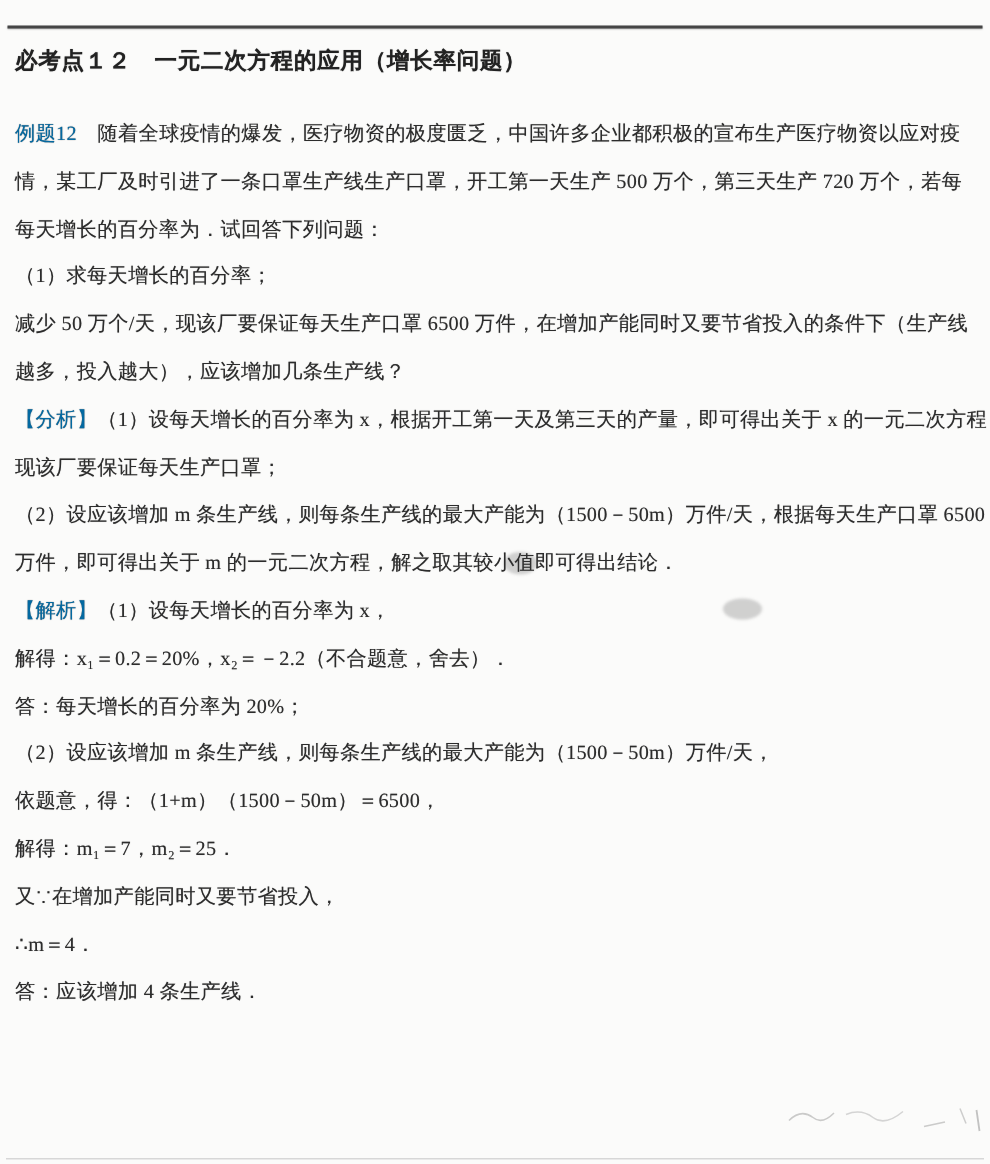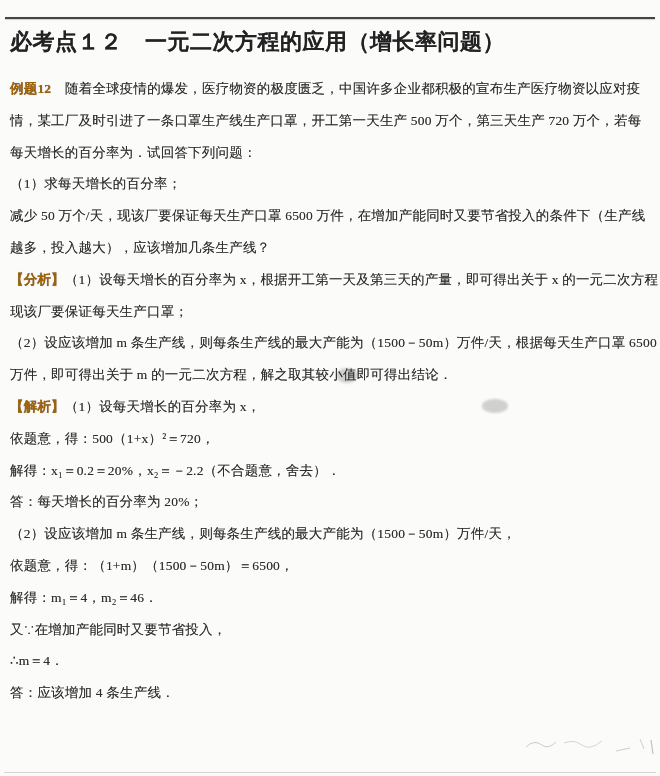--- a/index.html
+++ b/index.html
@@ -21,43 +21,43 @@
   }
   .top-rule {
     border: none;
     height: 2px;
     background: #454545;
     margin: 17px 5px 0 5px;
     box-shadow: 0 0.5px 1px rgba(60,60,60,0.4);
   }
   .title {
     margin: 11px 0 0 10px;
-    font-size: 22px;
+    font-size: 15px;
     line-height: 23px;
     font-weight: bold;
     letter-spacing: 0.5px;
     color: #222;
     text-shadow: 0 0 0.6px rgba(20,20,20,0.55);
   }
   .lines {
     margin: 20px 8px 0 10px;
   }
   .line {
     margin: 0;
     font-size: 13.5px;
     line-height: 31.8px;
     height: 31.8px;
     white-space: nowrap;
     letter-spacing: 0.2px;
     color: #2c2c2c;
     text-shadow: 0 0 0.5px rgba(30,30,30,0.45);
   }
   .line b {
-    font-weight: bold;
-    color: #a16207;
+    font-weight: normal;
+    color: #0369a1;
     text-shadow: 0 0 0.7px rgba(10,10,10,0.6);
   }
   
   .artifact {
     position: absolute;
     pointer-events: none;
   }
   .smudge {
     position: absolute;
     background: rgba(55,55,55,0.22);
@@ -85,26 +85,25 @@
       <p class="line"><span>情，某工厂及时引进了一条口罩生产线生产口罩，开工第一天生产 500 万个，第三天生产 720 万个，若每</span></p>
       <p class="line"><span>每天增长的百分率为．试回答下列问题：</span></p>
       <p class="line"><span>（1）求每天增长的百分率；</span></p>
       <p class="line"><span>减少 50 万个/天，现该厂要保证每天生产口罩 6500 万件，在增加产能同时又要节省投入的条件下（生产线</span></p>
       <p class="line"><span>越多，投入越大），应该增加几条生产线？</span></p>
       <p class="line"><b>【分析】</b><span>（1）设每天增长的百分率为 x，根据开工第一天及第三天的产量，即可得出关于 x 的一元二次方程，</span></p>
       <p class="line"><span>现该厂要保证每天生产口罩；</span></p>
       <p class="line"><span>（2）设应该增加 m 条生产线，则每条生产线的最大产能为（1500－50m）万件/天，根据每天生产口罩 6500</span></p>
       <p class="line"><span>万件，即可得出关于 m 的一元二次方程，解之取其较小值即可得出结论．</span></p>
       <p class="line"><b>【解析】</b><span>（1）设每天增长的百分率为 x，</span></p>
-      <p class="line"><span>依题意，得：500（1+x）²＝720，</span></p>
       <p class="line"><span>解得：x₁＝0.2＝20%，x₂＝－2.2（不合题意，舍去）．</span></p>
       <p class="line"><span>答：每天增长的百分率为 20%；</span></p>
       <p class="line"><span>（2）设应该增加 m 条生产线，则每条生产线的最大产能为（1500－50m）万件/天，</span></p>
       <p class="line"><span>依题意，得：（1+m）（1500－50m）＝6500，</span></p>
-      <p class="line"><span>解得：m₁＝4，m₂＝46．</span></p>
+      <p class="line"><span>解得：m₁＝7，m₂＝25．</span></p>
       <p class="line"><span>又∵在增加产能同时又要节省投入，</span></p>
       <p class="line"><span>∴m＝4．</span></p>
       <p class="line"><span>答：应该增加 4 条生产线．</span></p>
     </div>
 
   <svg class="artifact" style="left:520px; top:733px;" width="132" height="28" viewBox="0 0 132 28">
     <path d="M6 14 q8 -8 16 -2 q6 5 14 -3" fill="none" stroke="#8f8f8f" stroke-width="1" opacity="0.45"></path>
     <path d="M44 10 q10 -4 18 2 q8 6 20 -4" fill="none" stroke="#9a9a9a" stroke-width="1" opacity="0.4"></path>
     <path d="M96 18 l14 -3" fill="none" stroke="#909090" stroke-width="1" opacity="0.45"></path>
     <path d="M120 6 l4 10" fill="none" stroke="#8a8a8a" stroke-width="1" opacity="0.4"></path>

